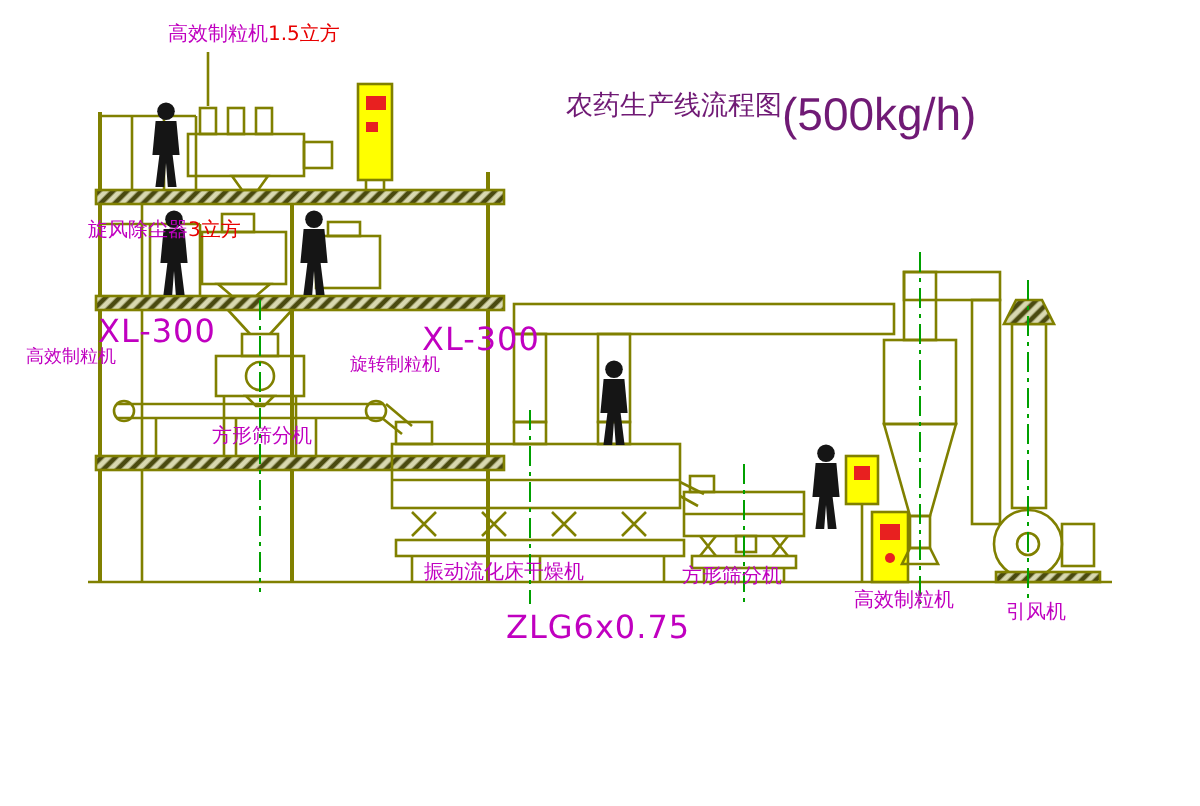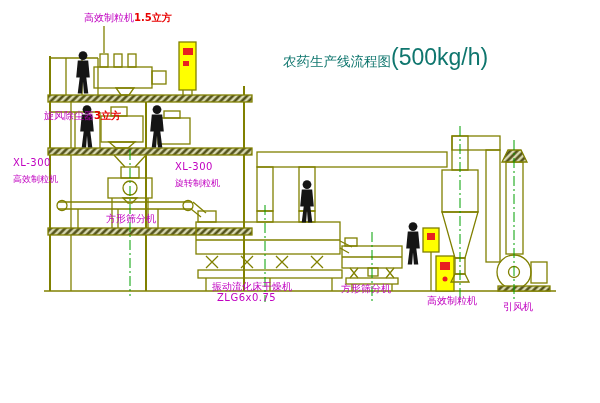--- a/index.html
+++ b/index.html
@@ -5,26 +5,26 @@
   html,body { margin:0; padding:0; background:#ffffff; }
   .canvas {
     position:relative; width:600px; height:403px; background:#ffffff;
     overflow:hidden; font-family:"DejaVu Sans", sans-serif;
   }
   .canvas svg { position:absolute; left:0; top:0; }
   .label {
     position:absolute; color:#c000c0; font-size:10px; line-height:1.1;
     white-space:nowrap; font-family:"DejaVu Sans", sans-serif;
   }
-  .label.model { font-size:10px; letter-spacing:0.5px; }
+  .label.model { font-size:16px; letter-spacing:0.5px;margin-left:36px; }
   .label.small { font-size:9px;text-align:center; }
-  .red { color:#e80000;font-weight:bold; }
+  .red { color:#e80000; }
   .title {
-    position:absolute; left:283px; top:44px; color:#0f766e;
-    display:flex; align-items:flex-end; white-space:nowrap;
+    position:absolute; left:283px; top:44px; color:#701a75;
+    display:flex; align-items:flex-start; white-space:nowrap;
   }
   .title-cn { font-size:13.5px; }
   .title-cap { font-size:23px; font-family:Liberation Sans, sans-serif; }
 </style>
 </head>
 <body>
 
 <div class="canvas">
 
   <svg width="600" height="403" viewBox="0 0 600 403">
@@ -214,21 +214,21 @@
 
   <div class="label model" style="left:13px;top:157px">XL-300</div>
   <div class="label small" style="left:13px;top:175px">高效制粒机</div>
 
   <div class="label model" style="left:175px;top:161px">XL-300</div>
   <div class="label small" style="left:175px;top:179px">旋转制粒机</div>
 
   <div class="label" style="left:106px;top:213px">方形筛分机</div>
 
   <div class="label" style="left:212px;top:281px">振动流化床干燥机</div>
-  <div class="label model" style="left:217px;top:292px">ZLG6x0.75</div>
+  <div class="label model" style="left:217px;top:305px">ZLG6x0.75</div>
 
   <div class="label" style="left:341px;top:283px">方形筛分机</div>
 
   <div class="label" style="left:427px;top:295px">高效制粒机</div>
 
   <div class="label" style="left:503px;top:301px">引风机</div>
 
 </div>
 
 </body></html>

